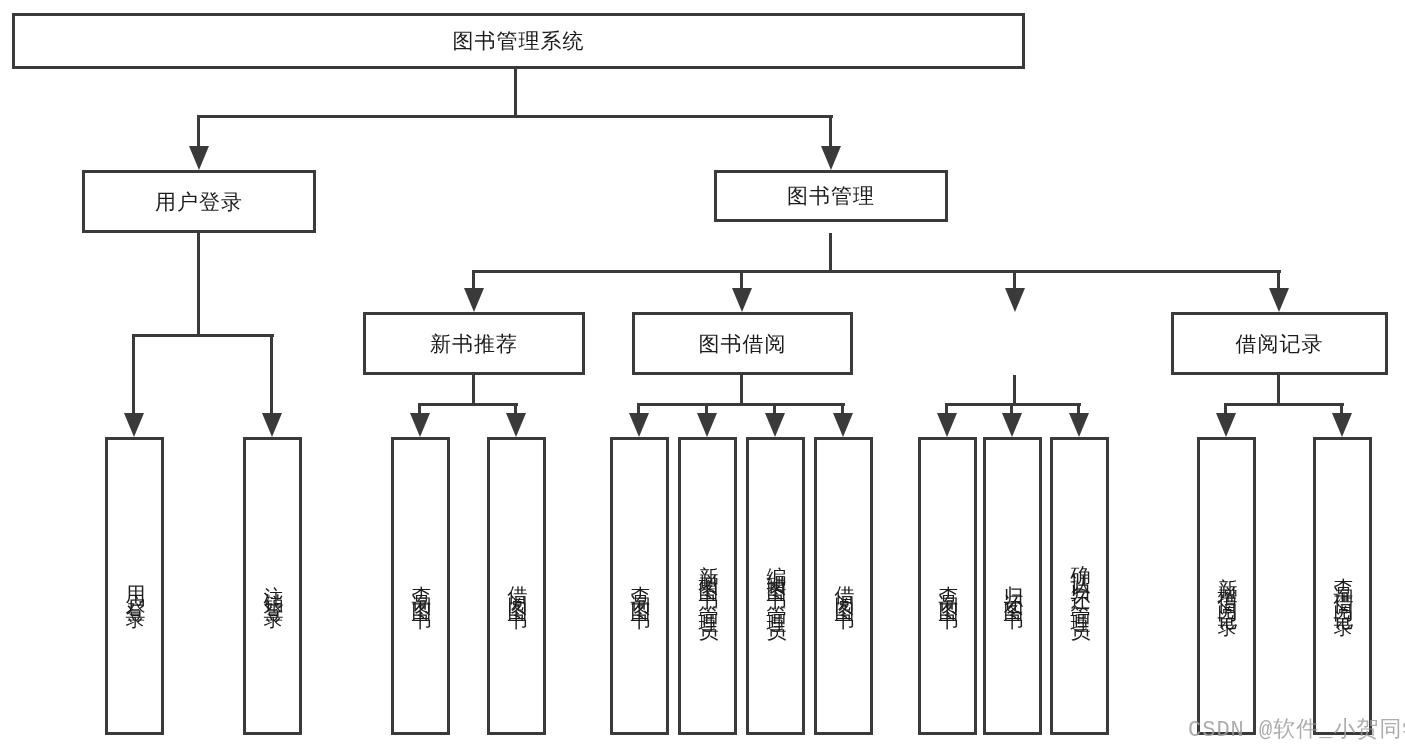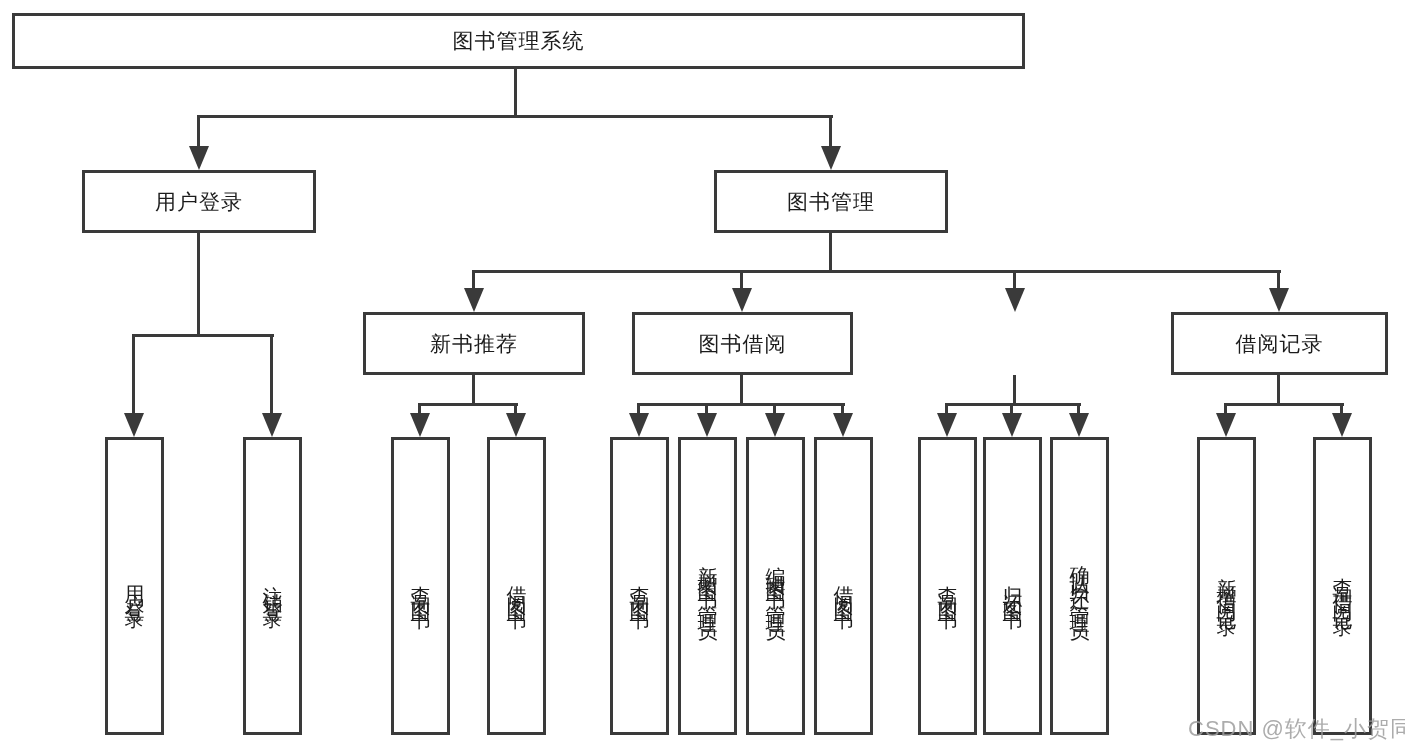--- a/index.html
+++ b/index.html
@@ -7,21 +7,21 @@
     --text:#1c1c1c;
     --bg:#ffffff;
     --wm:#9e9e9e;
   }
   html,body{margin:0;padding:0;background:var(--bg);}
   .canvas{
     position:relative;
     width:1405px;height:747px;
     background:var(--bg);
     overflow:hidden;
-    font-family:Liberation Sans, sans-serif;
+    font-family:Liberation Mono, monospace;
   }
   .node{
     position:absolute;
     box-sizing:border-box;
     border:3px solid var(--line);
     background:#fff;
     display:flex;
     align-items:center;
     justify-content:center;
     font-size:21px;
@@ -58,21 +58,21 @@
   }
 </style>
 </head>
 <body>
 
 <div class="canvas">
 
   <div class="node" style="left:12px;top:13px;width:1013px;height:56px">图书管理系统</div>
 
   <div class="node" style="left:82px;top:170px;width:234px;height:63px">用户登录</div>
-  <div class="node" style="left:714px;top:170px;width:234px;height:63px">图书管理</div>
+  <div class="node" style="left:714px;top:170px;width:234px;height:52px">图书管理</div>
 
   <div class="node" style="left:363px;top:312px;width:222px;height:63px">新书推荐</div>
   <div class="node" style="left:632px;top:312px;width:221px;height:63px">图书借阅</div>
   <div class="node" style="left:1171px;top:312px;width:217px;height:63px">借阅记录</div>
 
   <div class="node vertical" style="left:105px;top:437px;width:59px;height:298px">用户登录</div>
   <div class="node vertical" style="left:243px;top:437px;width:59px;height:298px">注销登录</div>
 
   <div class="node vertical" style="left:391px;top:437px;width:59px;height:298px">查询图书</div>
   <div class="node vertical" style="left:487px;top:437px;width:59px;height:298px">借阅图书</div>

